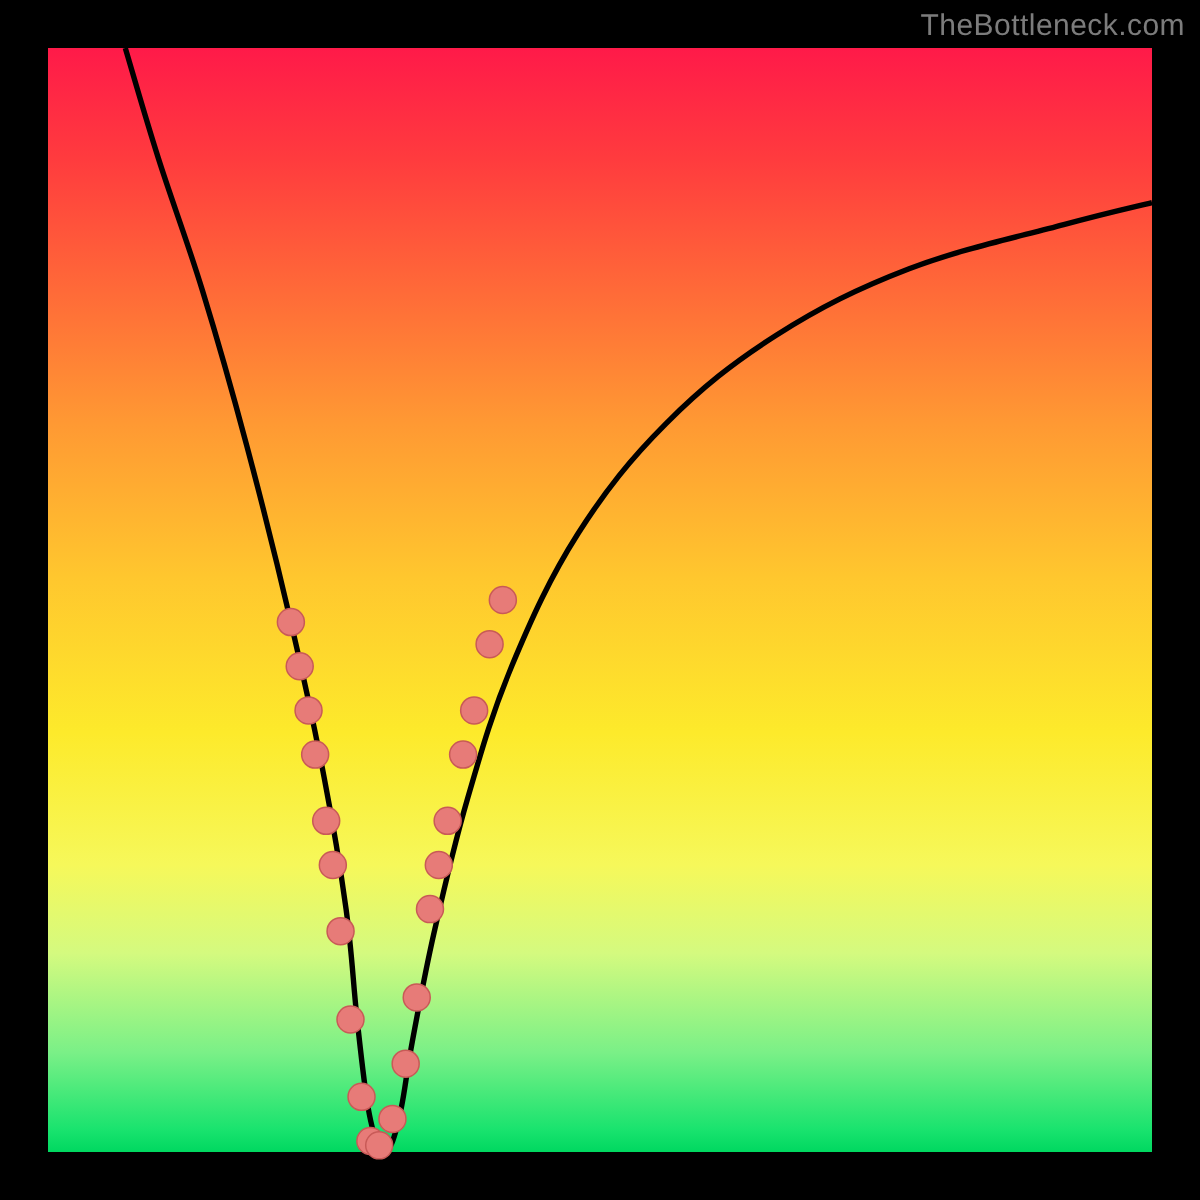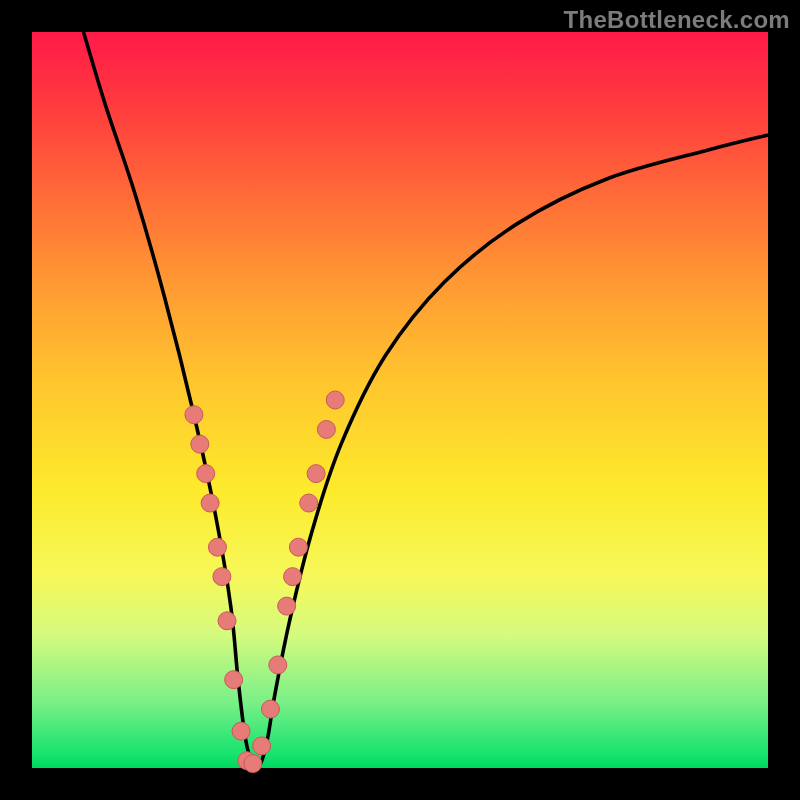--- a/index.html
+++ b/index.html
@@ -37,23 +37,23 @@
       #7af087 91%,
       #19e36e 98%,
       #00d860 100%
     );
   }
   .watermark {
     position: absolute;
     top: 6px;
     right: 10px;
     color: #7c7c7c;
-    font-size: 24px;
+    font-size: 20px;
     letter-spacing: 0.3px;
-    font-weight: 700;
+    font-weight: 400;
   }
   svg.curve {
     position: absolute;
     left: 32px;
     top: 32px;
     width: 736px;
     height: 736px;
     overflow: visible;
   }
 </style>

